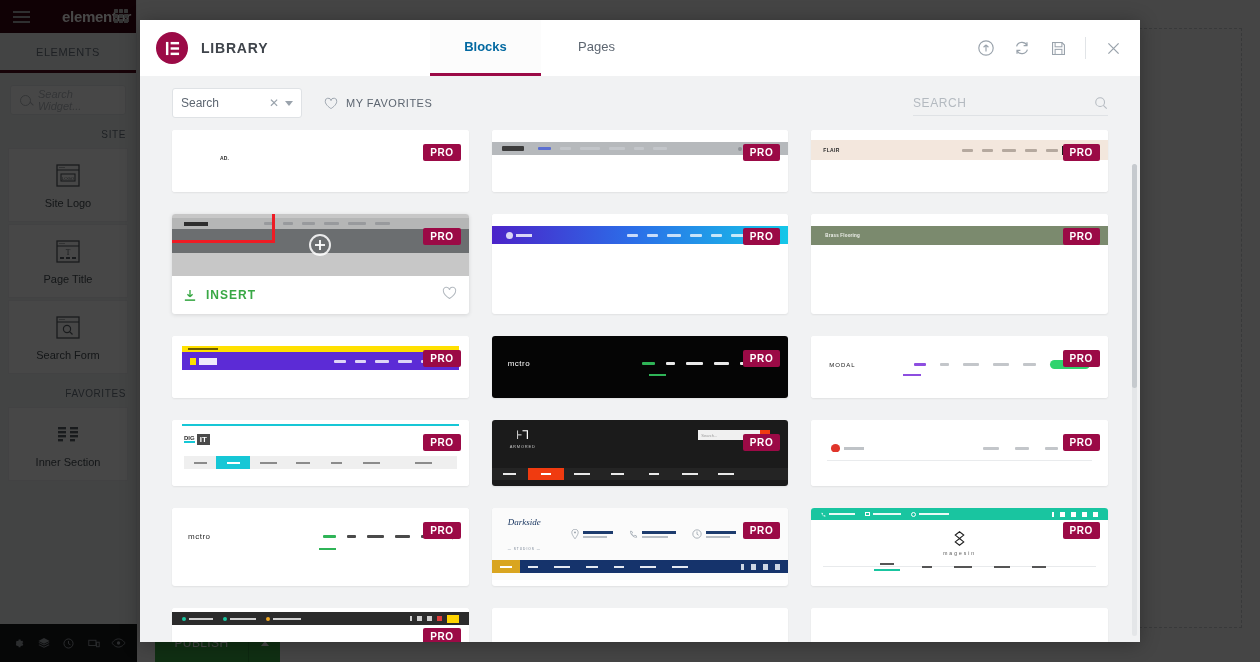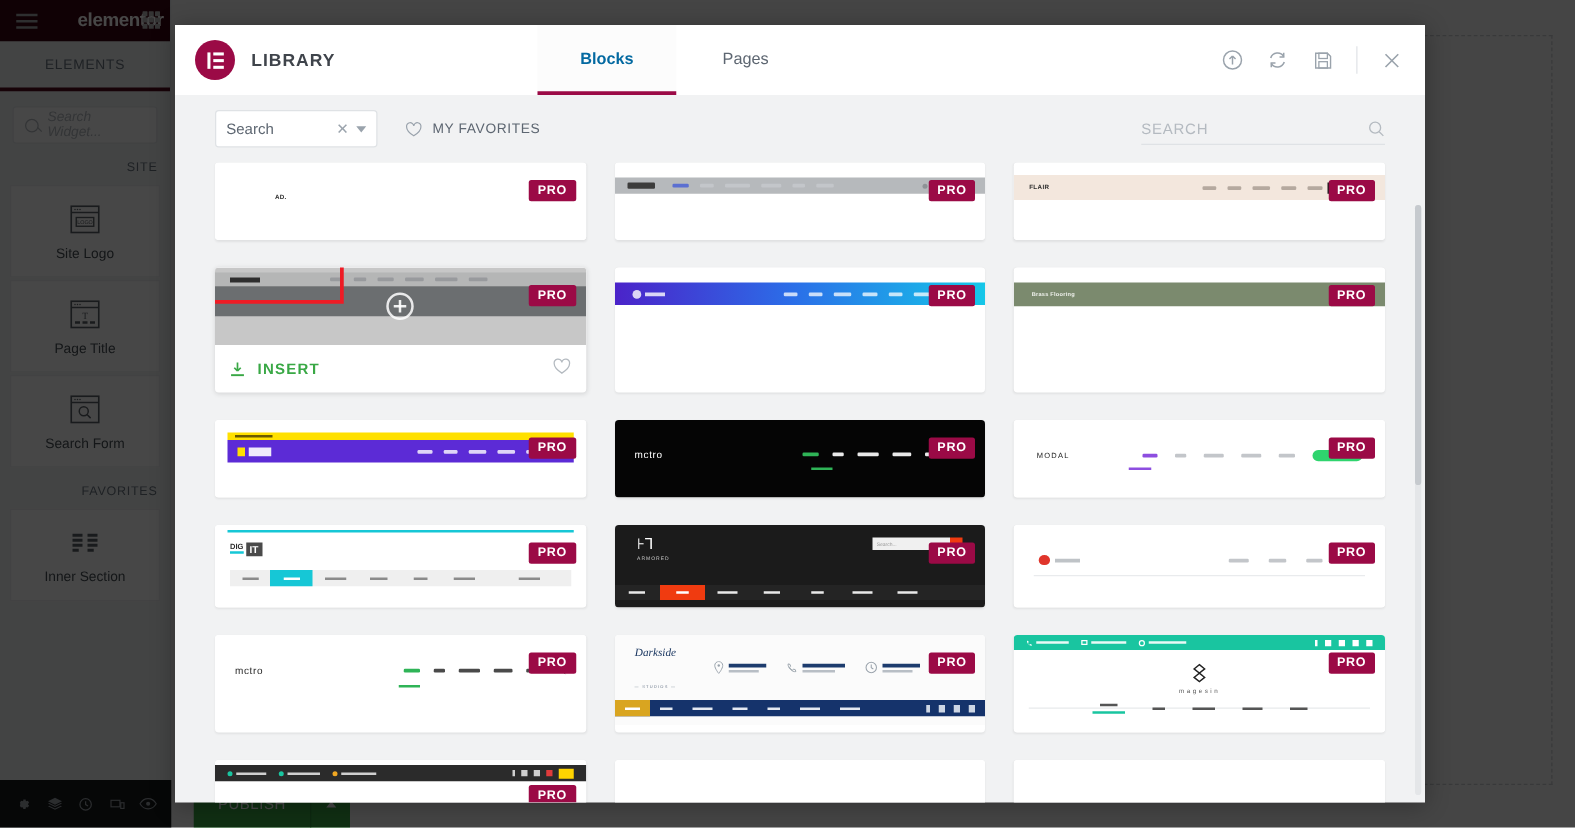--- a/index.html
+++ b/index.html
@@ -173,21 +173,21 @@
   }
   .plus-circle:before { left:4px; right:4px; top:8px; height:2px; }
   .plus-circle:after { top:4px; bottom:4px; left:8px; width:2px; }
 
   .red-highlight {
     position:absolute; left:-4px; top:-4px; width:107px; height:33px;
     border:3px solid #ee1b24; z-index:20; pointer-events:none;
   }
 
   
-  .mock { position:absolute; inset:0; background:#fff; }
+  .mock { position:absolute; inset:0; background:#fff;text-align:center; }
   .mbar { position:absolute; left:0; right:0; display:flex; align-items:center; }
   .mlogo { font-size:5px; font-weight:bold; letter-spacing:0.2px; }
   .mnav { display:flex; gap:9px; align-items:center; }
   .mnav i { display:block; height:3px; background:#c3c6ca; border-radius:1px; font-style:normal; }
 
   .scrollbar {
     position:absolute; right:3px; top:88px; width:5px; height:224px;
     background:#c6cace; border-radius:3px; z-index:30;
   }
   .scrolltrack {

